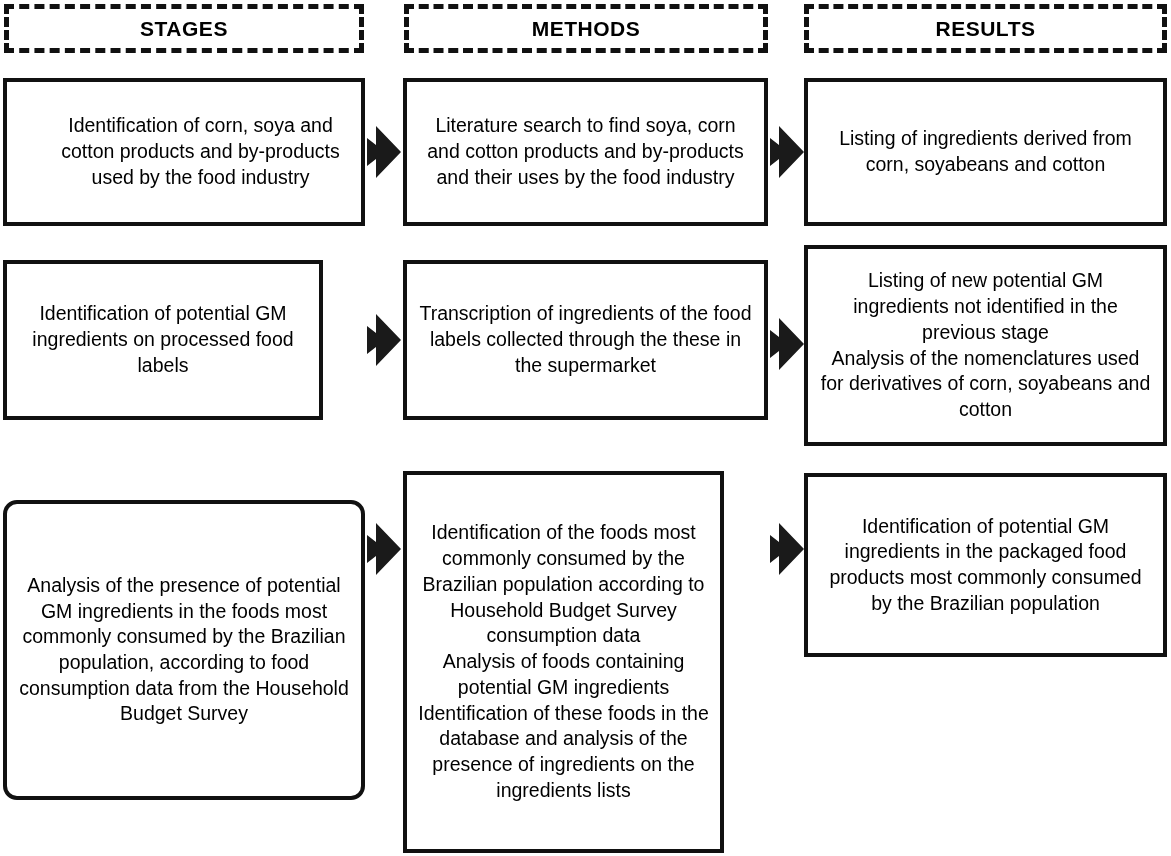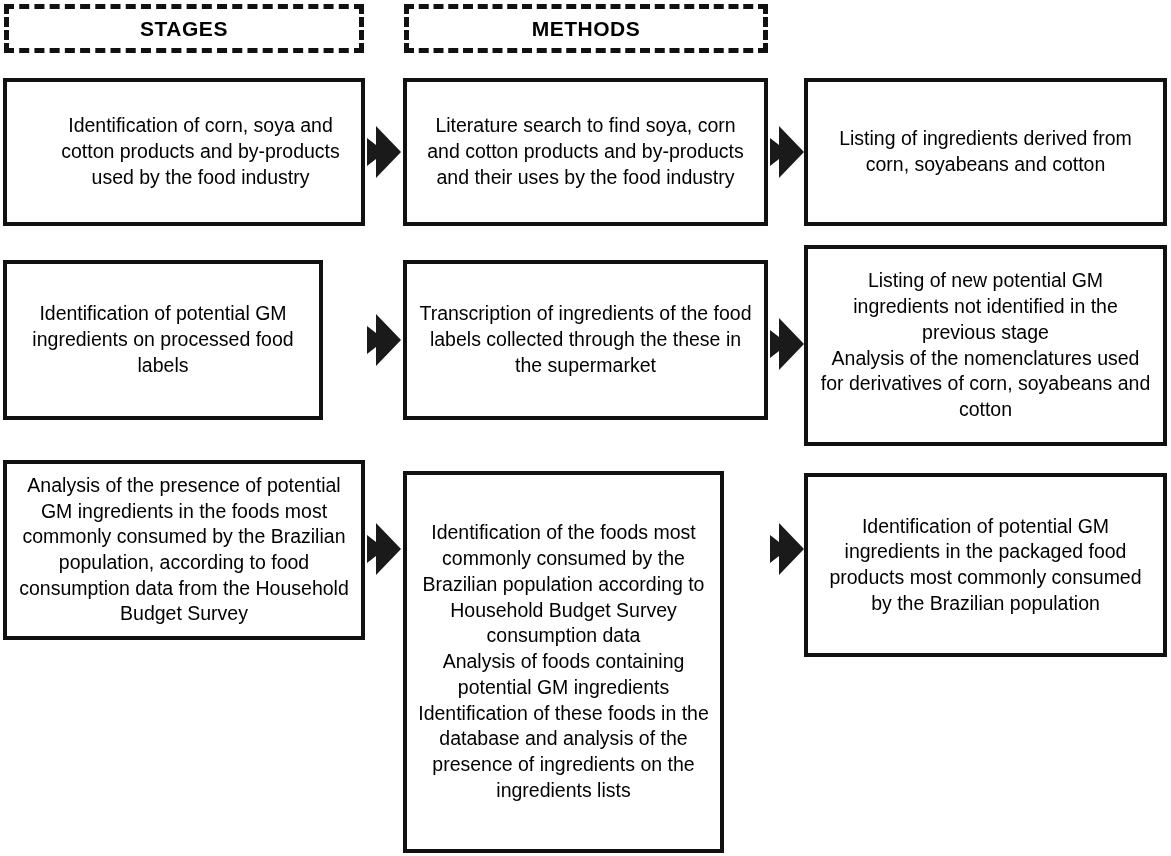--- a/index.html
+++ b/index.html
@@ -72,20 +72,23 @@
 <div id="canvas">
 
   <div class="header-box" style="left:4px; top:4px; width:360px; height:49px;">
     <span class="header-label">STAGES</span>
   </div>
 
   <div class="header-box" style="left:404px; top:4px; width:364px; height:49px;">
     <span class="header-label">METHODS</span>
   </div>
 
+  <div class="header-box" style="left:804px; top:4px; width:363px; height:49px;">
+    <span class="header-label">RESULTS</span>
+  </div>
 
   <div class="node-box" style="left:3px; top:78px; width:362px; height:148px;padding-left:33px;">
     <span class="node-text">Identification of corn, soya and cotton products and by-products used by the food industry</span>
   </div>
 
   <div class="arrow" style="left:363px; top:124px;">
     <svg viewBox="0 0 40 56" preserveAspectRatio="none" aria-hidden="true">
       <polygon points="4,14 4,42 13,35 13,54 38,28 13,2 13,21" fill="#1a1a1a"></polygon>
     </svg>
   </div>
@@ -122,21 +125,21 @@
     <svg viewBox="0 0 40 56" preserveAspectRatio="none" aria-hidden="true">
       <polygon points="4,14 4,42 13,35 13,54 38,28 13,2 13,21" fill="#1a1a1a"></polygon>
     </svg>
   </div>
 
   <div class="node-box" style="left:804px; top:245px; width:363px; height:201px;">
     <span class="node-text">Listing of new potential GM ingredients not identified in the previous stage
 Analysis of the nomenclatures used for derivatives of corn, soyabeans and cotton</span>
   </div>
 
-  <div class="node-box" style="left:3px; top:460px; width:362px; height:180px;">
+  <div class="node-box" style="left:3px; top:500px; width:362px; height:300px;border-radius:14px;">
     <span class="node-text">Analysis of the presence of potential GM ingredients in the foods most commonly consumed by the Brazilian population, according to food consumption data from the Household Budget Survey</span>
   </div>
 
   <div class="arrow" style="left:363px; top:521px;">
     <svg viewBox="0 0 40 56" preserveAspectRatio="none" aria-hidden="true">
       <polygon points="4,14 4,42 13,35 13,54 38,28 13,2 13,21" fill="#1a1a1a"></polygon>
     </svg>
   </div>
 
   <div class="node-box" style="left:403px; top:471px; width:321px; height:382px;">

